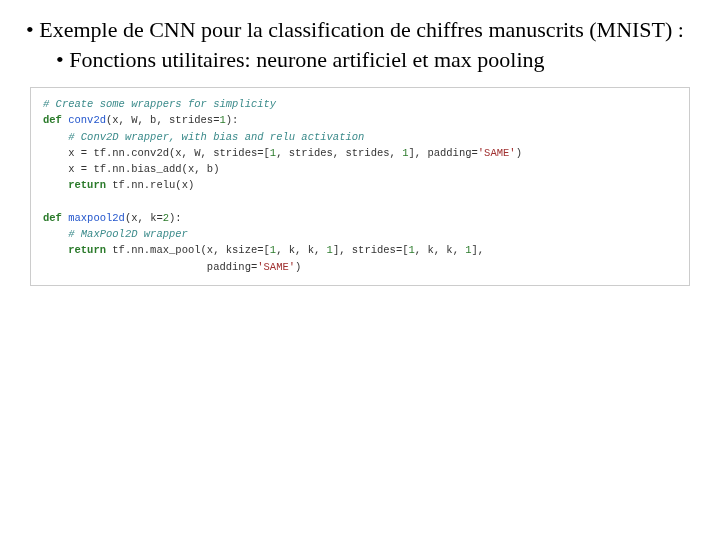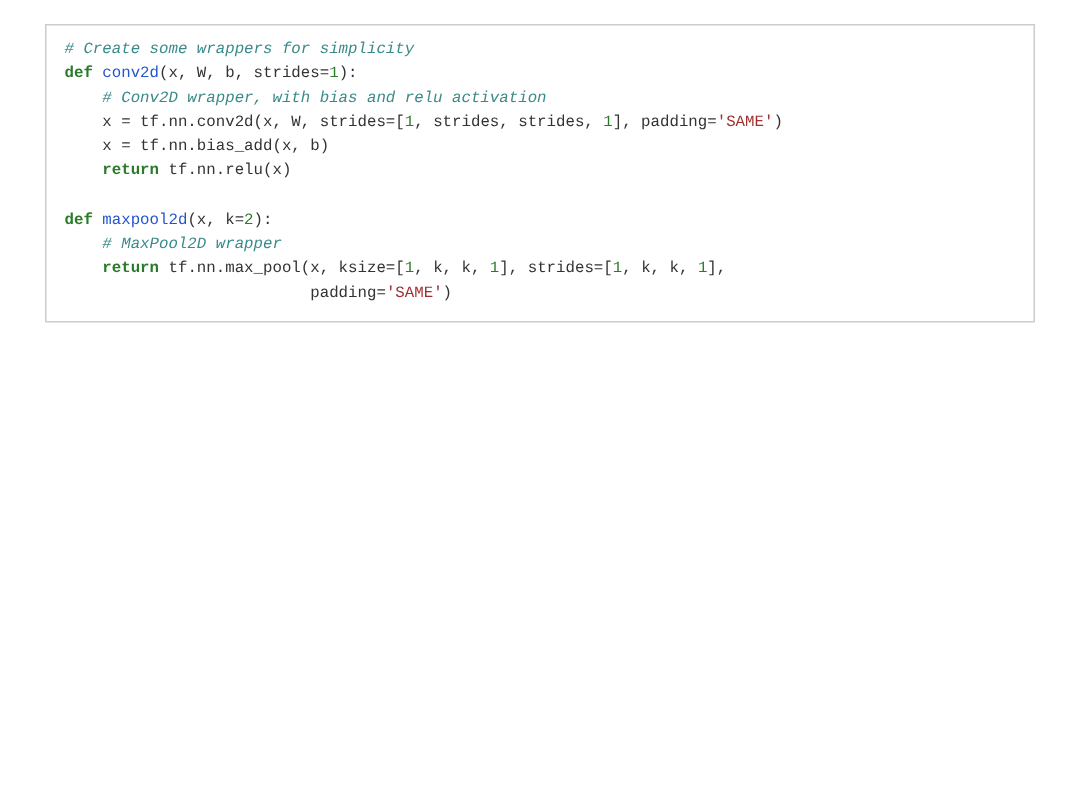--- a/index.html
+++ b/index.html
@@ -49,20 +49,22 @@
   .c-fn { color: #2255cc; }
   .c-num { color: #2a7a2a; }
   .c-str { color: #a03030; }
   .c-id { color: #333; }
 </style>
 </head>
 <body>
 
 <div class="slide">
 
+  <div class="bullet1">• Exemple de CNN pour la classification de chiffres manuscrits (MNIST) :</div>
+  <div class="bullet2">• Fonctions utilitaires: neurone artificiel et max pooling</div>
 
   <div class="code-box"><span class="c-comment"># Create some wrappers for simplicity</span>
 <span class="c-kw">def</span><span class="c-fn"> conv2d</span><span class="c-id">(x, W, b, strides=</span><span class="c-num">1</span><span class="c-id">):</span>
 <span class="c-comment">    # Conv2D wrapper, with bias and relu activation</span>
 <span class="c-id">    x = tf.nn.conv2d(x, W, strides=[</span><span class="c-num">1</span><span class="c-id">, strides, strides, </span><span class="c-num">1</span><span class="c-id">], padding=</span><span class="c-str">'SAME'</span><span class="c-id">)</span>
 <span class="c-id">    x = tf.nn.bias_add(x, b)</span>
 <span class="c-kw">    return</span><span class="c-id"> tf.nn.relu(x)</span>
 
 <span class="c-kw">def</span><span class="c-fn"> maxpool2d</span><span class="c-id">(x, k=</span><span class="c-num">2</span><span class="c-id">):</span>
 <span class="c-comment">    # MaxPool2D wrapper</span>

